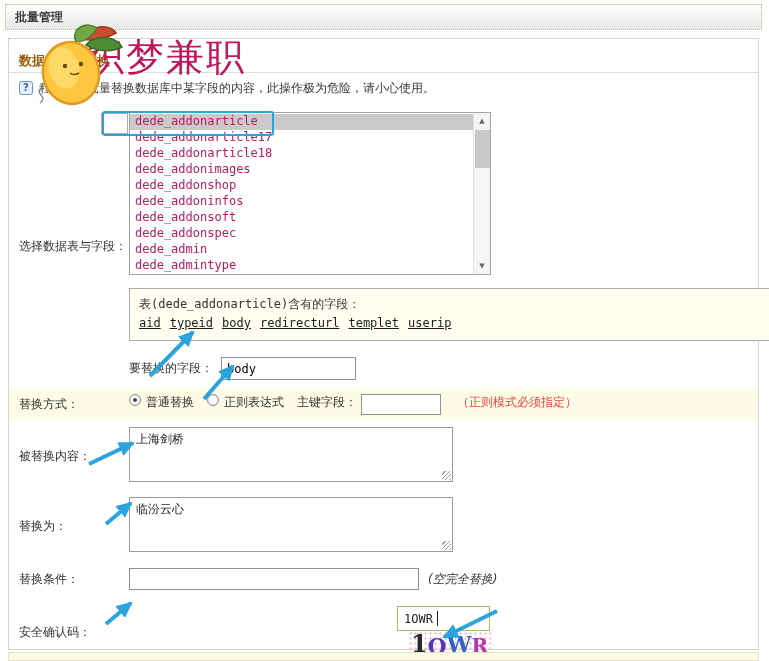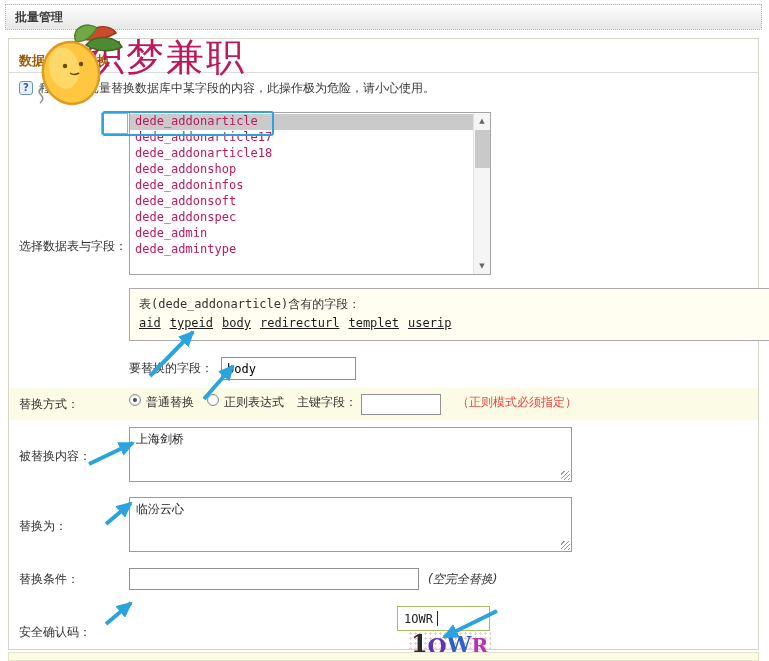--- a/index.html
+++ b/index.html
@@ -94,21 +94,21 @@
   }
   .mode .rlabel { margin-right: 13px; }
   .mode .keylabel { margin-right: 4px; }
   .mode input { width: 80px; height: 21px; border: 1px solid #919191; padding: 2px 4px;
     font-family: "DejaVu Sans Mono", monospace; background: #fff; }
   .mode .hint { margin-left: 16px; color: #ef4444; }
 
   .row-ta { padding: 7px 0 5px 0; }
   .ta-wrap { position: relative; display: inline-block; }
   textarea {
-    width: 443px; height: 55px; border: 1px solid #9a9a9a; resize: none;
+    width: 324px; height: 55px; border: 1px solid #9a9a9a; resize: none;
     padding: 3px 6px; font-family: "DejaVu Sans", sans-serif; font-size: 12px; color: #222;
     display: block;
   }
   .grip {
     position: absolute; right: 2px; bottom: 2px; width: 9px; height: 9px;
     background: repeating-linear-gradient(135deg, transparent 0 2px, #9a9a9a 2px 3px);
     pointer-events: none;
   }
 
   .row-cond { padding: 8px 0 8px 0; }
@@ -185,20 +185,21 @@
   </div>
 
   <div class="frow row-tables">
     <div class="flabel">选择数据表与字段：</div>
     <div class="fcontent">
       <div class="listbox">
         <div class="list-items">
             <div class="list-item selected">dede_addonarticle</div>
             <div class="list-item">dede_addonarticle17</div>
             <div class="list-item">dede_addonarticle18</div>
+            <div class="list-item">dede_addonimages</div>
             <div class="list-item">dede_addonshop</div>
             <div class="list-item">dede_addoninfos</div>
             <div class="list-item">dede_addonsoft</div>
             <div class="list-item">dede_addonspec</div>
             <div class="list-item">dede_admin</div>
             <div class="list-item">dede_admintype</div>
           </div>
         <div class="sb">
           <div class="sb-btn">▲</div>
           <div class="sb-thumb"></div>

